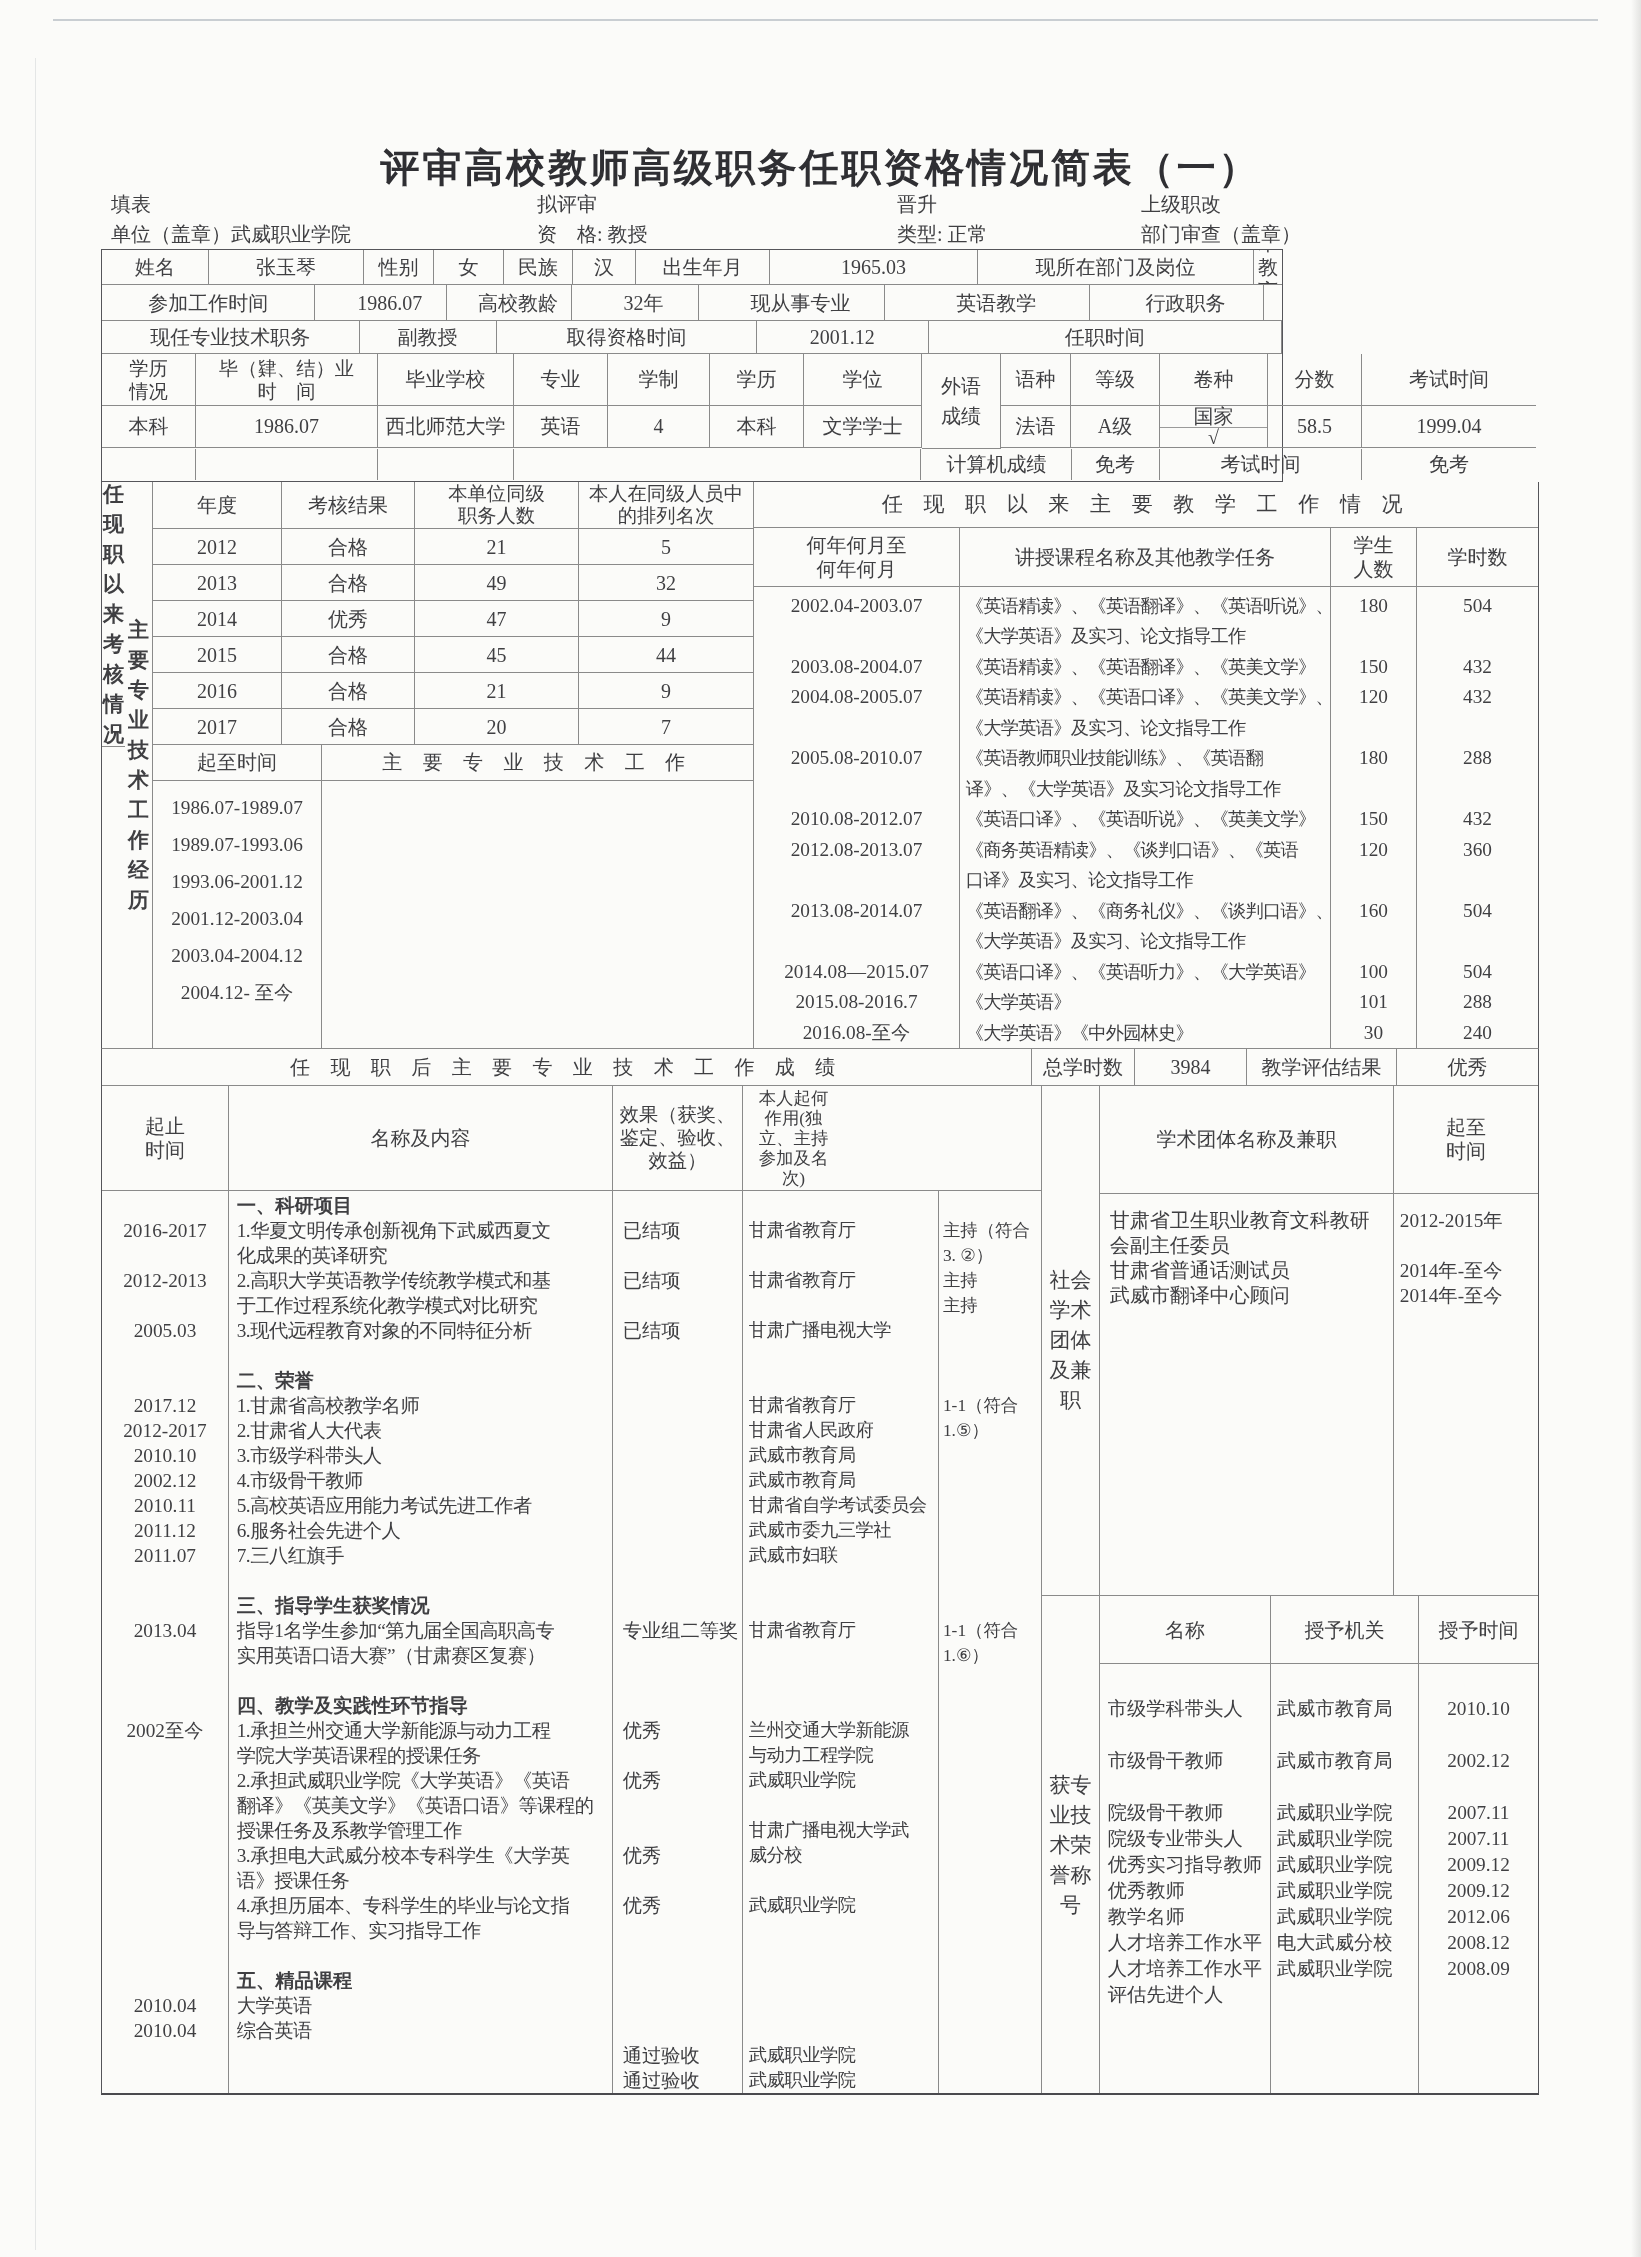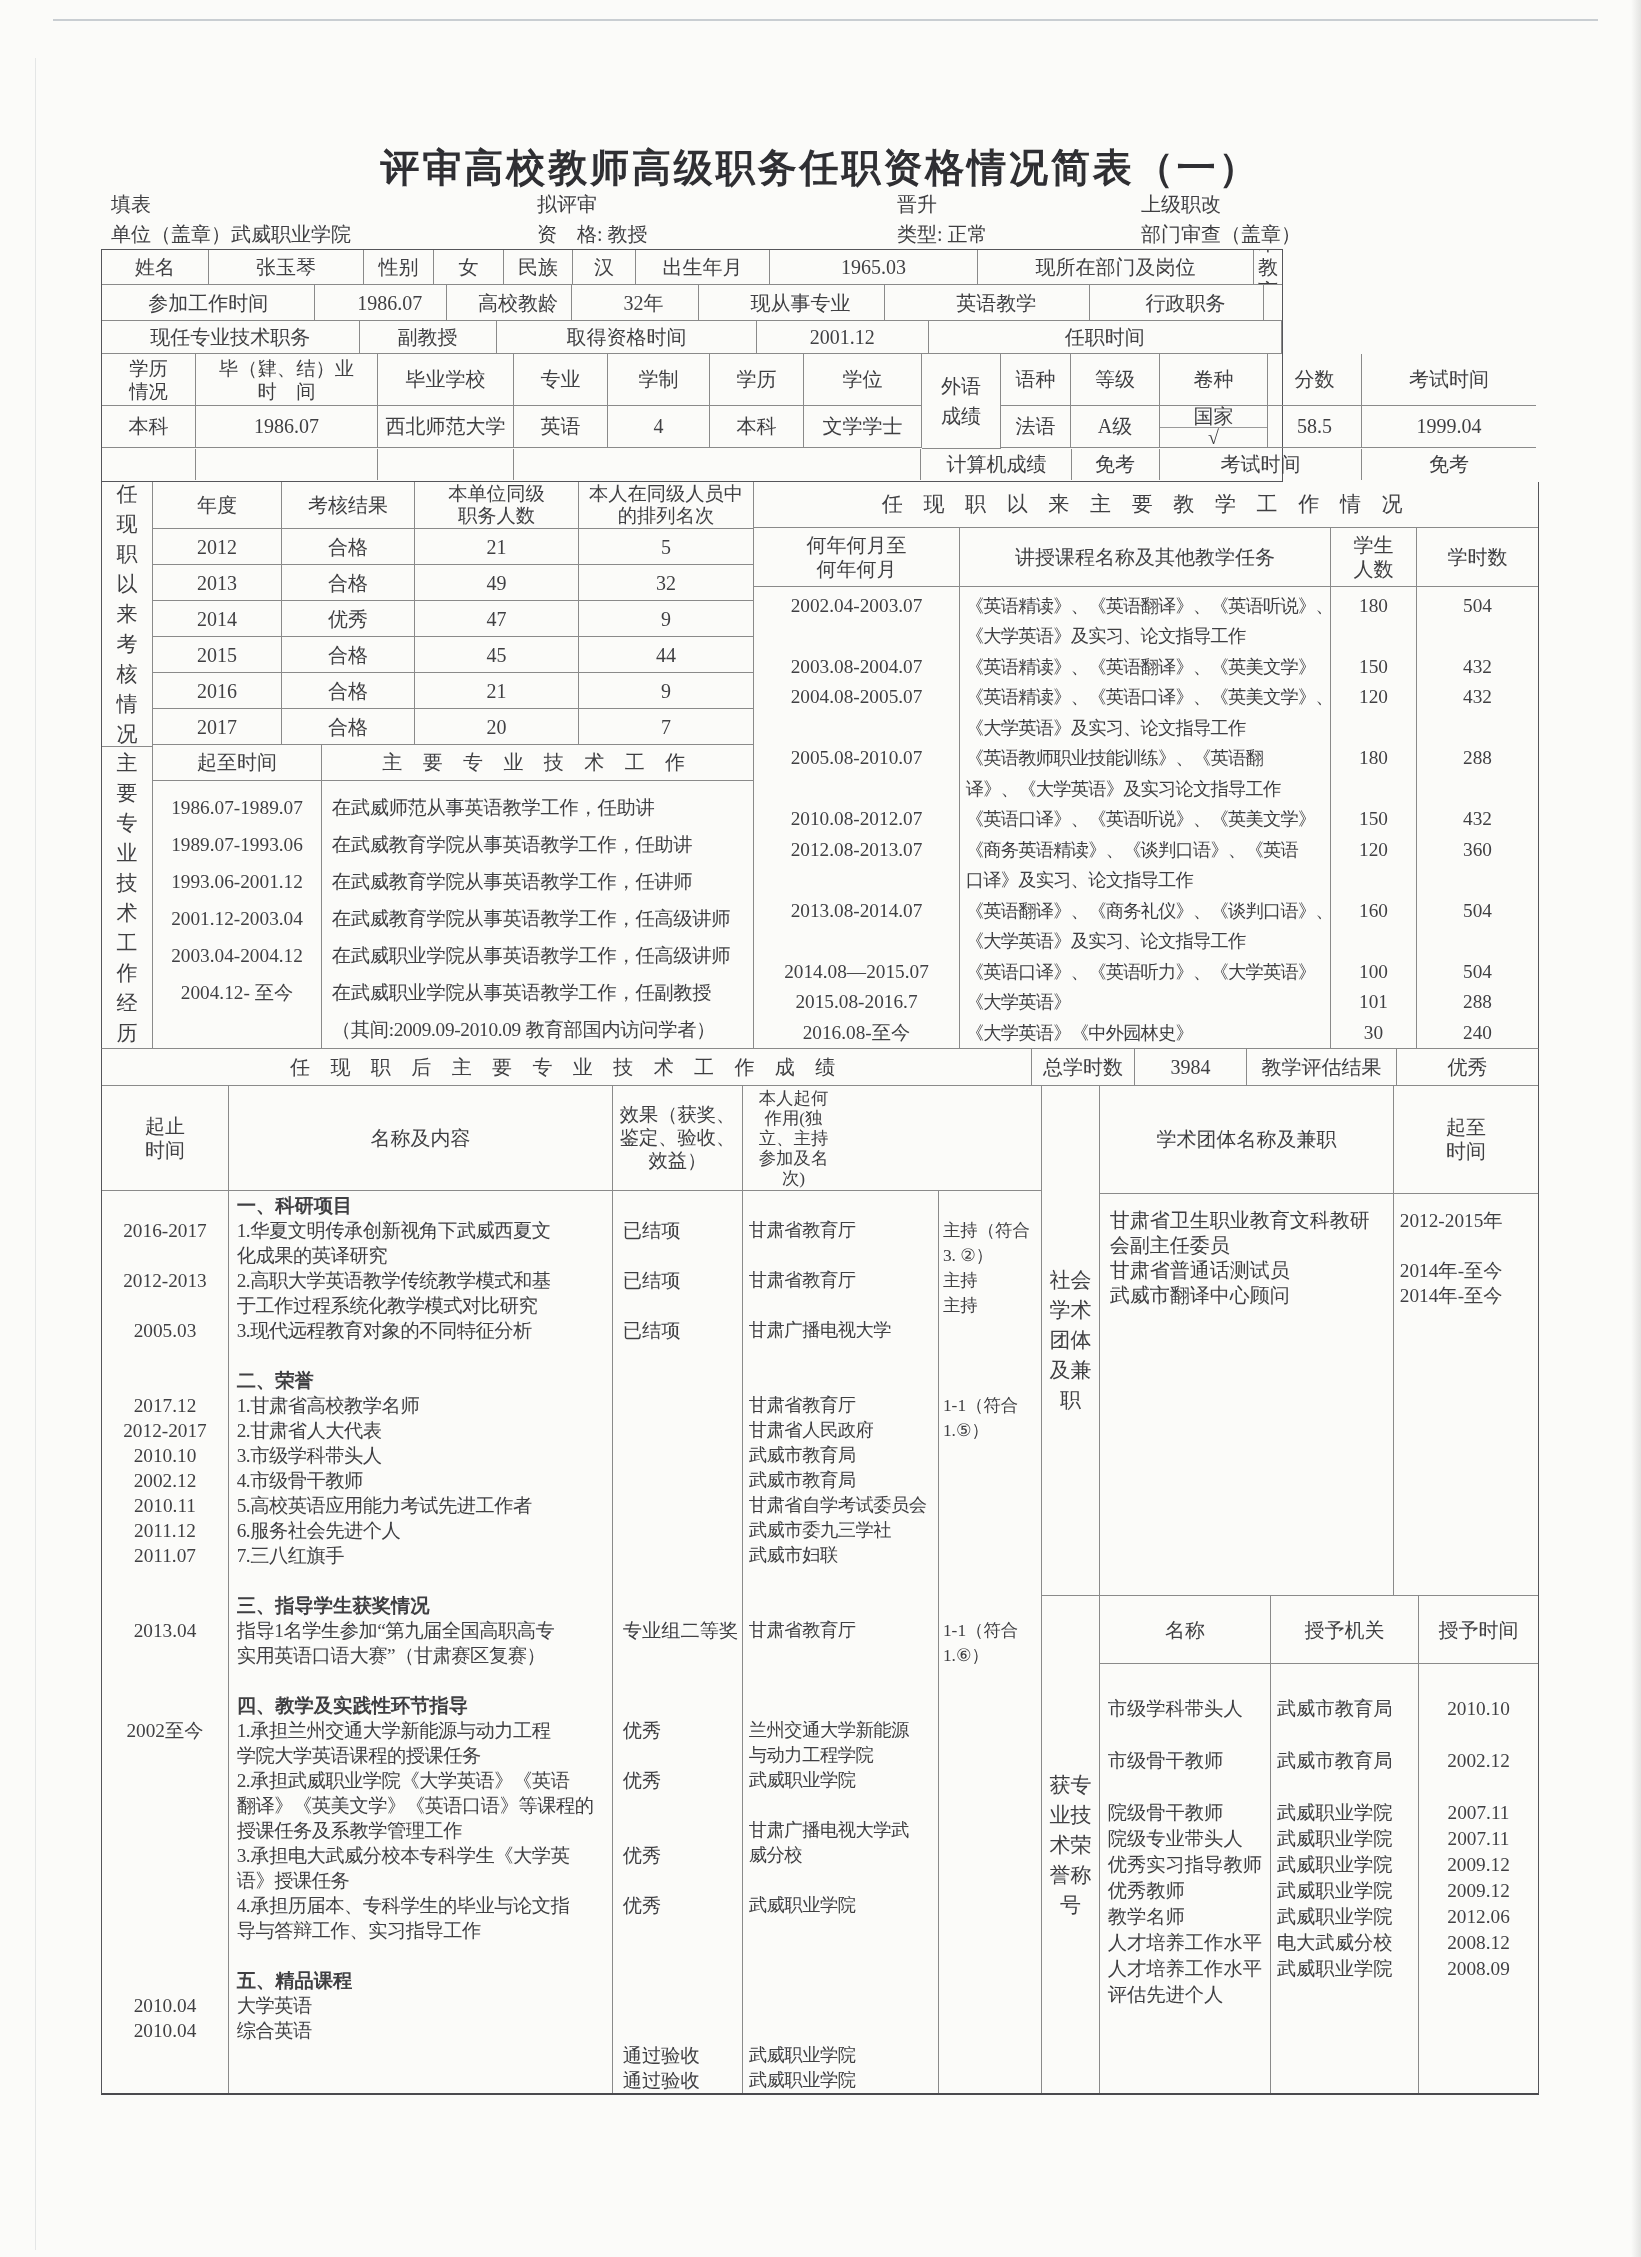--- a/index.html
+++ b/index.html
@@ -114,21 +114,21 @@
       <div class="acell nb" style="left:412px;top:95px;width:407px;height:31px;"></div>
       <div class="acell nb" style="left:820px;top:95px;width:150px;height:31px;">计算机成绩</div>
       <div class="acell nb" style="left:969px;top:95px;width:89px;height:31px;">免考</div>
       <div class="acell nb" style="left:1058px;top:95px;width:202px;height:31px;">考试时间</div>
       <div class="acell nb" style="left:1260px;top:95px;width:174px;height:31px;border-right:none;">免考</div>
     </div>
   </div>
 
   <div class="blk" style="left:101px;top:482px;width:1438px;height:566px;border-left:1.9px solid #55555a;border-right:1.9px solid #55555a;display:flex;">
 
-    <div style="width:51px;box-sizing:border-box;border-right:1px solid #8a8a8a;display:flex;flex-direction:column;">
+    <div style="width:51px;box-sizing:border-box;border-right:1px solid #8a8a8a;display:flex;flex-direction:row;font-weight:bold;">
       <div style="height:265px;box-sizing:border-box;border-bottom:1px solid #8a8a8a;display:flex;align-items:center;justify-content:center;">
         <div class="vlab" style="width:23px;">任现职以来考核情况</div>
       </div>
       <div style="flex:1;display:flex;align-items:center;justify-content:center;">
         <div class="vlab" style="width:23px;">主要专业技术工作经历</div>
       </div>
     </div>
 
     <div style="width:601px;box-sizing:border-box;border-right:1px solid #8a8a8a;display:flex;flex-direction:column;">
       <div class="flexcol" style="height:47px;border-bottom:1px solid #8a8a8a;">
@@ -179,29 +179,20 @@
       </div>
       <div class="flexcol" style="flex:1;">
         <div class="stack ctr brdR" style="width:169px;--lh:37px;--fs:19.3px;padding-top:7.7px;">
             <div class="ln">1986.07-1989.07</div>
             <div class="ln">1989.07-1993.06</div>
             <div class="ln">1993.06-2001.12</div>
             <div class="ln">2001.12-2003.04</div>
             <div class="ln">2003.04-2004.12</div>
             <div class="ln">2004.12- 至今</div>
             <div class="ln">&nbsp;</div>
-          </div>
-        <div class="stack" style="flex:1;--lh:37px;--fs:19.3px;--ls:-0.3px;padding:7.7px 0 0 9.7px;">
-            <div class="ln">在武威师范从事英语教学工作，任助讲</div>
-            <div class="ln">在武威教育学院从事英语教学工作，任助讲</div>
-            <div class="ln">在武威教育学院从事英语教学工作，任讲师</div>
-            <div class="ln">在武威教育学院从事英语教学工作，任高级讲师</div>
-            <div class="ln">在武威职业学院从事英语教学工作，任高级讲师</div>
-            <div class="ln">在武威职业学院从事英语教学工作，任副教授</div>
-            <div class="ln">（其间:2009.09-2010.09 教育部国内访问学者）</div>
           </div>
       </div>
     </div>
 
     <div style="flex:1;display:flex;flex-direction:column;box-sizing:border-box;">
       <div style="height:47px;box-sizing:border-box;border-bottom:1px solid #8a8a8a;display:flex;align-items:center;justify-content:center;font-size:21px;letter-spacing:7.7px;">任 现 职 以 来 主 要 教 学 工 作 情 况</div>
       <div class="flexcol" style="height:60px;border-bottom:1px solid #8a8a8a;">
         <div class="cell" style="width:206px;">何年何月至
 何年何月</div>
         <div class="cell" style="width:371px;">讲授课程名称及其他教学任务</div>

